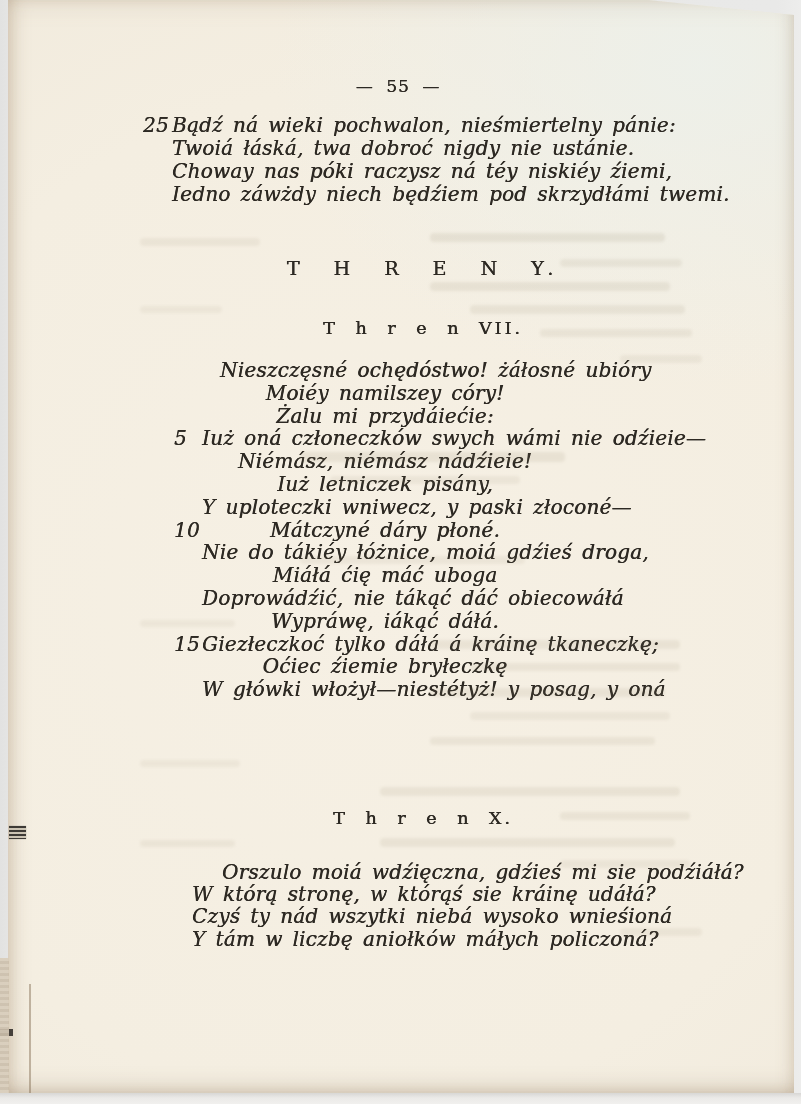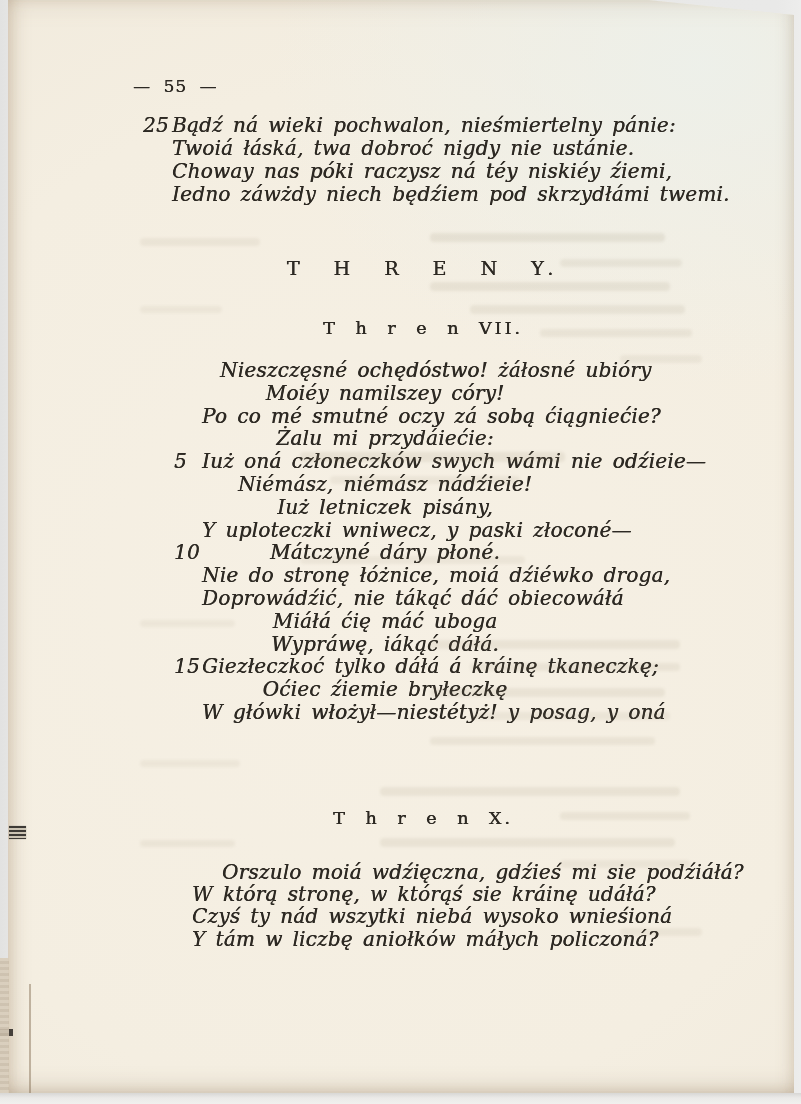--- a/index.html
+++ b/index.html
@@ -20,21 +20,21 @@
     box-shadow:
       inset 14px 0 20px -12px rgba(150,120,90,.38),
       inset -12px 0 18px -12px rgba(150,125,95,.32),
       inset 0 -16px 22px -14px rgba(140,115,90,.38),
       inset 0 18px 26px -18px rgba(160,140,110,.25);
   }
   .ink{color:#2d2923;text-shadow:.35px 0 0 #2d2923;}
   
   .page-number{
     position:absolute;left:125px;top:76px;width:530px;
-    text-align:left;font-size:17px;letter-spacing:1px;word-spacing:6px;
+    text-align:center;font-size:17px;letter-spacing:1px;word-spacing:6px;
   }
   
   .stanza{position:absolute;font-size:20px;letter-spacing:.2px;word-spacing:3.5px;font-style:italic;}
   .pline{position:relative;white-space:nowrap;}
   .lnum{position:absolute;}
   .intro{left:135px;top:114px;width:470px;}
   .intro .pline{line-height:23px;padding-left:29px;}
   .intro .lnum{left:0;}
   .poem7{left:142px;top:359px;width:470px;}
   .poem7 .pline{line-height:22.8px;}
@@ -101,30 +101,29 @@
         <div class="pline plain"><span class="ltext">Iedno záwżdy niech będźiem pod skrzydłámi twemi.</span></div>
       </div>
 
     <div class="section-title ink">T H R E N Y.</div>
 
     <div class="sub-title t7 ink">T h r e n VII.</div>
 
     <div class="stanza poem7 ink">
         <div class="pline first"><span class="ltext">Nieszczęsné ochędóstwo! żáłosné ubióry</span></div>
         <div class="pline center"><span class="ltext">Moiéy namilszey córy!</span></div>
-        <div class="pline long"><span class="ltext">Po co mé smutné oczy zá sobą ćiągniećie?</span></div>
         <div class="pline center"><span class="ltext">Żalu mi przydáiećie:</span></div>
         <div class="pline long"><span class="lnum">5</span><span class="ltext">Iuż oná członeczków swych wámi nie odźieie—</span></div>
         <div class="pline center"><span class="ltext">Niémász, niémász nádźieie!</span></div>
         <div class="pline center"><span class="ltext">Iuż letniczek pisány,</span></div>
         <div class="pline long"><span class="ltext">Y uploteczki wniwecz, y paski złoconé—</span></div>
         <div class="pline center"><span class="lnum">10</span><span class="ltext">Mátczyné dáry płoné.</span></div>
-        <div class="pline long"><span class="ltext">Nie do stronę łóżnice, moiá dźiéwko droga,</span></div>
+        <div class="pline long"><span class="ltext">Nie do tákiéy łóżnice, moiá gdźieś droga,</span></div>
+        <div class="pline center"><span class="ltext">Miáłá ćię máć uboga</span></div>
         <div class="pline long"><span class="ltext">Doprowádźić, nie tákąć dáć obiecowáłá</span></div>
-        <div class="pline center"><span class="ltext">Miáłá ćię máć uboga</span></div>
         <div class="pline center"><span class="ltext">Wypráwę, iákąć dáłá.</span></div>
         <div class="pline long"><span class="lnum">15</span><span class="ltext">Giezłeczkoć tylko dáłá á kráinę tkaneczkę;</span></div>
         <div class="pline center"><span class="ltext">Oćiec źiemie bryłeczkę</span></div>
         <div class="pline long"><span class="ltext">W główki włożył—niestétyż! y posag, y oná</span></div>
       </div>
 
     <div class="sub-title t10 ink">T h r e n X.</div>
 
     <div class="stanza poem10 ink">
         <div class="pline first"><span class="ltext">Orszulo moiá wdźięczna, gdźieś mi sie podźiáłá?</span></div>

